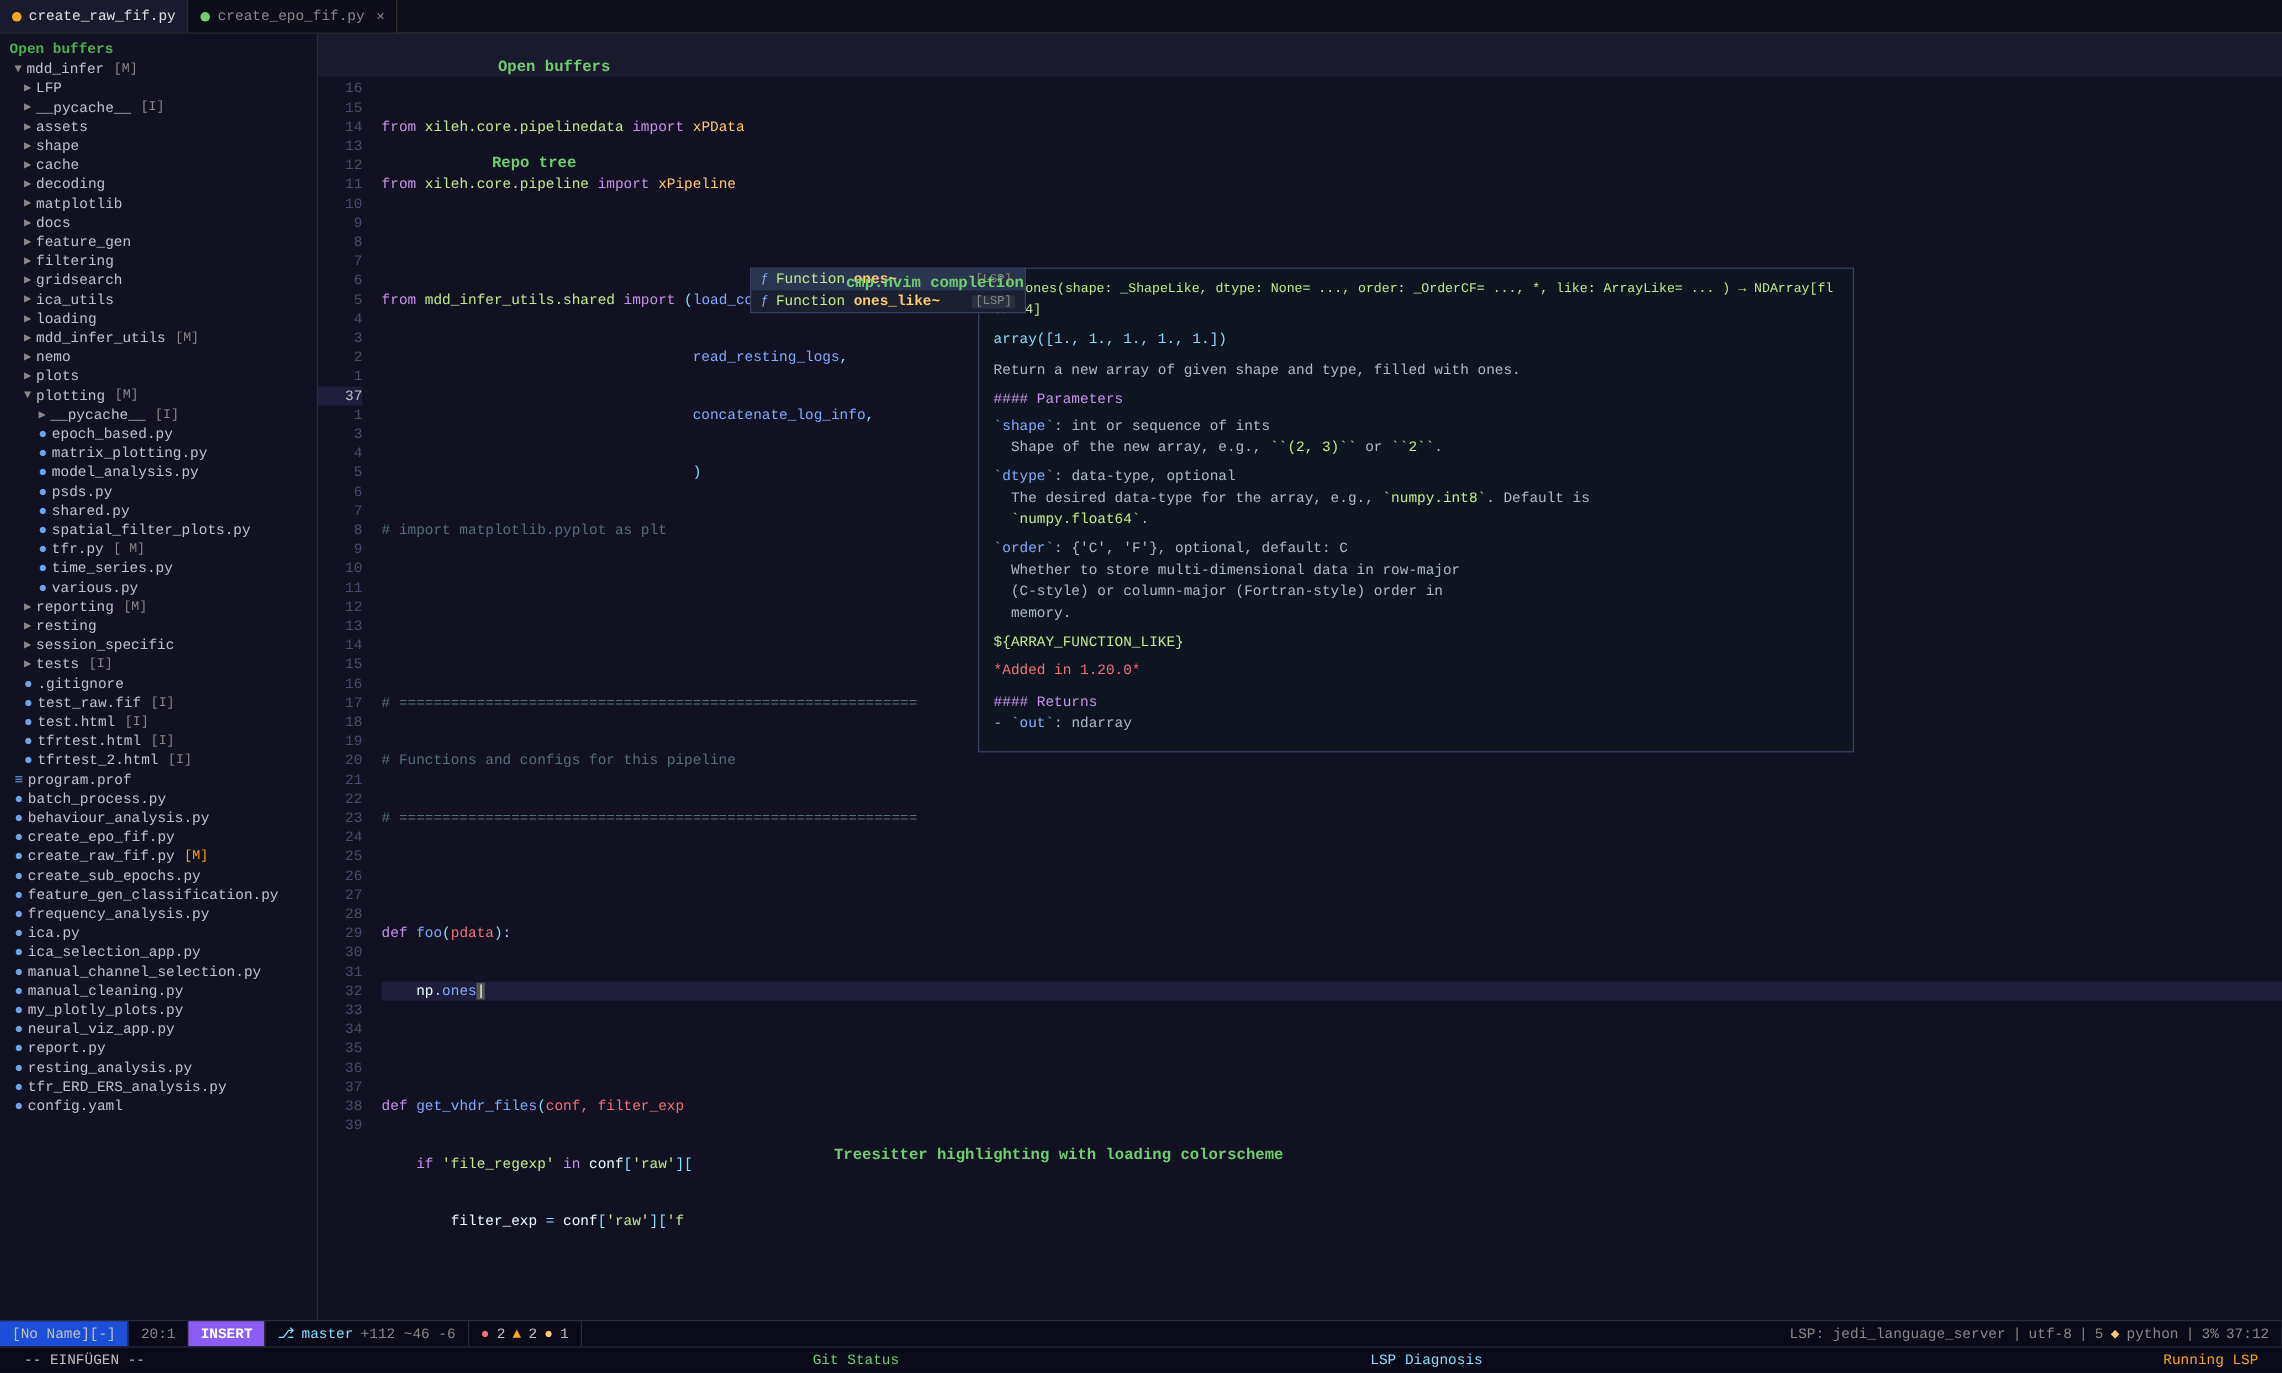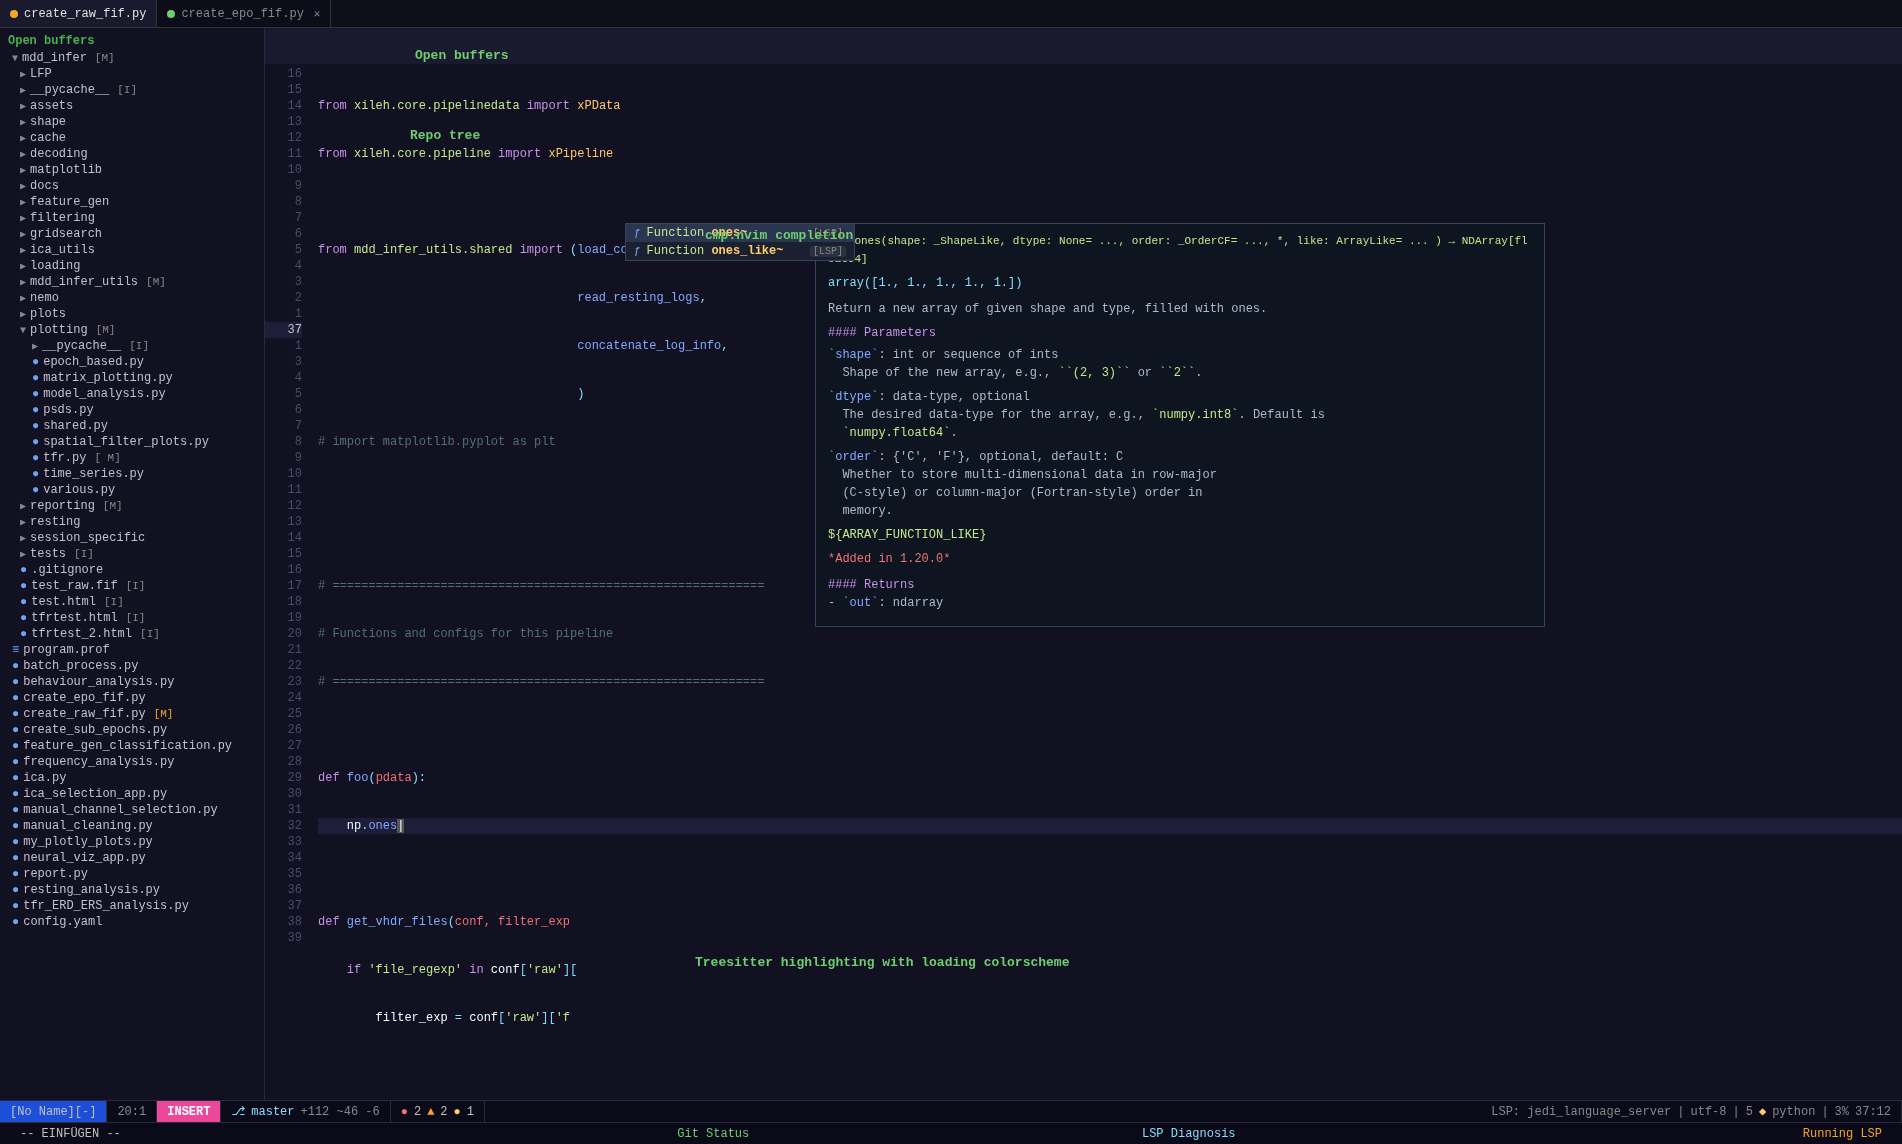--- a/index.html
+++ b/index.html
@@ -289,21 +289,21 @@
     .status-section {
       padding: 0 10px;
       border-right: 1px solid #2a2a3e;
       height: 100%;
       display: flex;
       align-items: center;
       gap: 6px;
       white-space: nowrap;
     }
     .status-section.no-name { color: #c0c0c0; background: #1d4ed8; }
-    .status-section.insert { color: #ffffff; background: #ec4899; font-weight: bold; }
+    .status-section.insert { color: #ffffff; background: #8b5cf6; font-weight: bold; }
     .status-section.git { color: #89ddff; }
     .status-section.lsp-diag { color: #c0c0c0; }
     .status-section.file-info { margin-left: auto; color: #888; }
     .status-section .orange { color: #f5a623; }
     .status-section .red { color: #f07178; }
     .status-section .yellow { color: #ffcb6b; }
 
     
     .bottom-bar {
       height: 22px;

